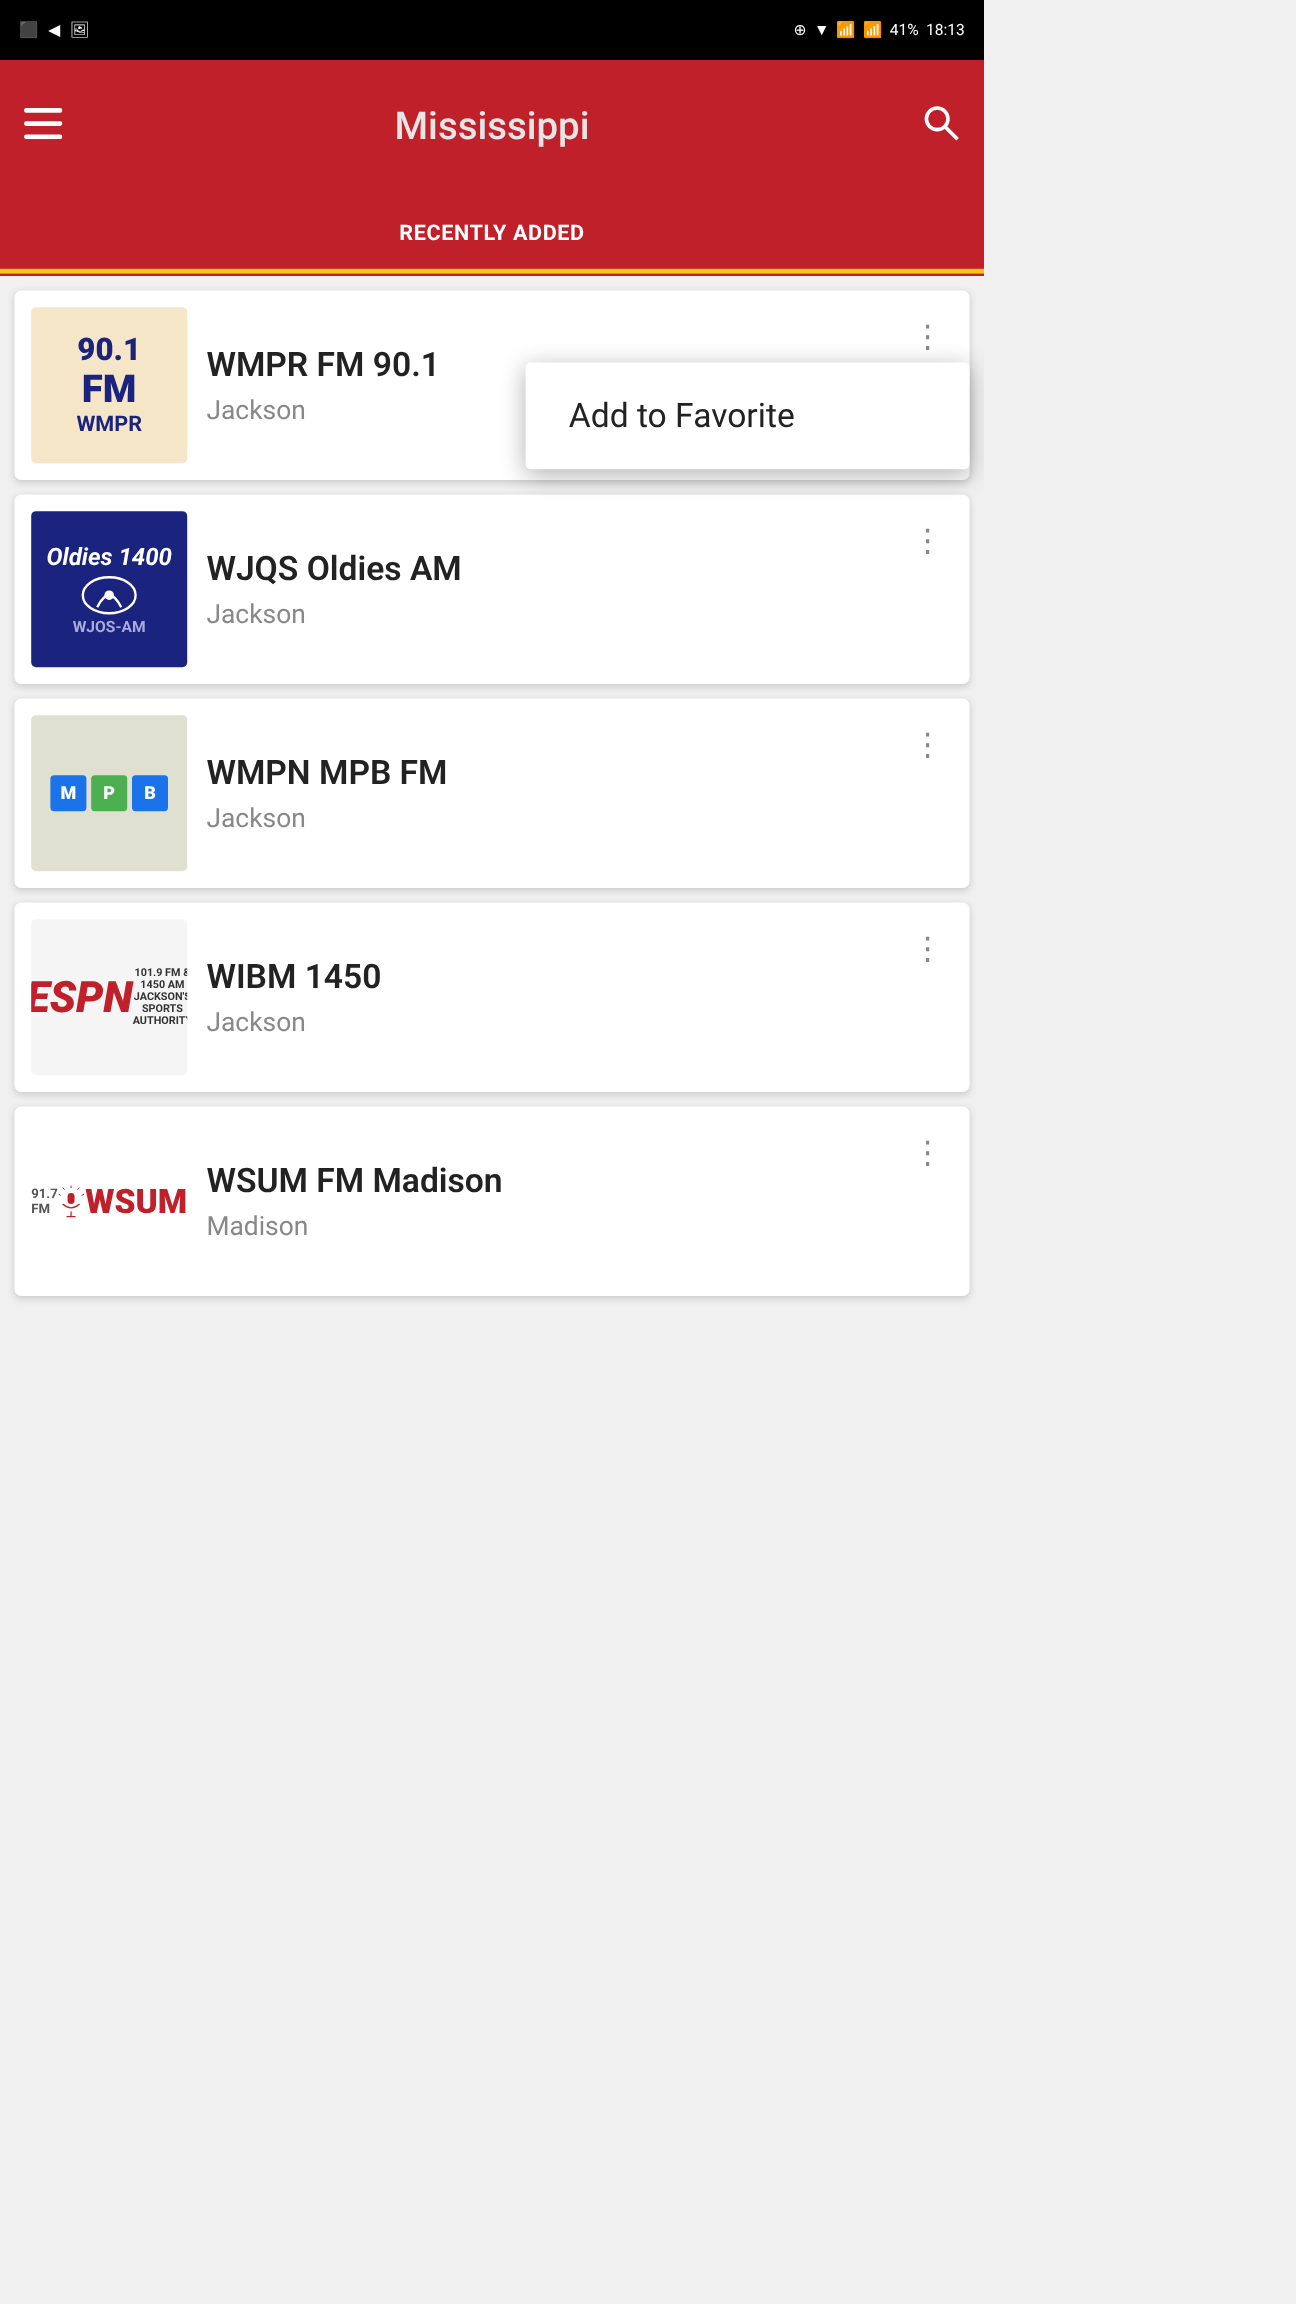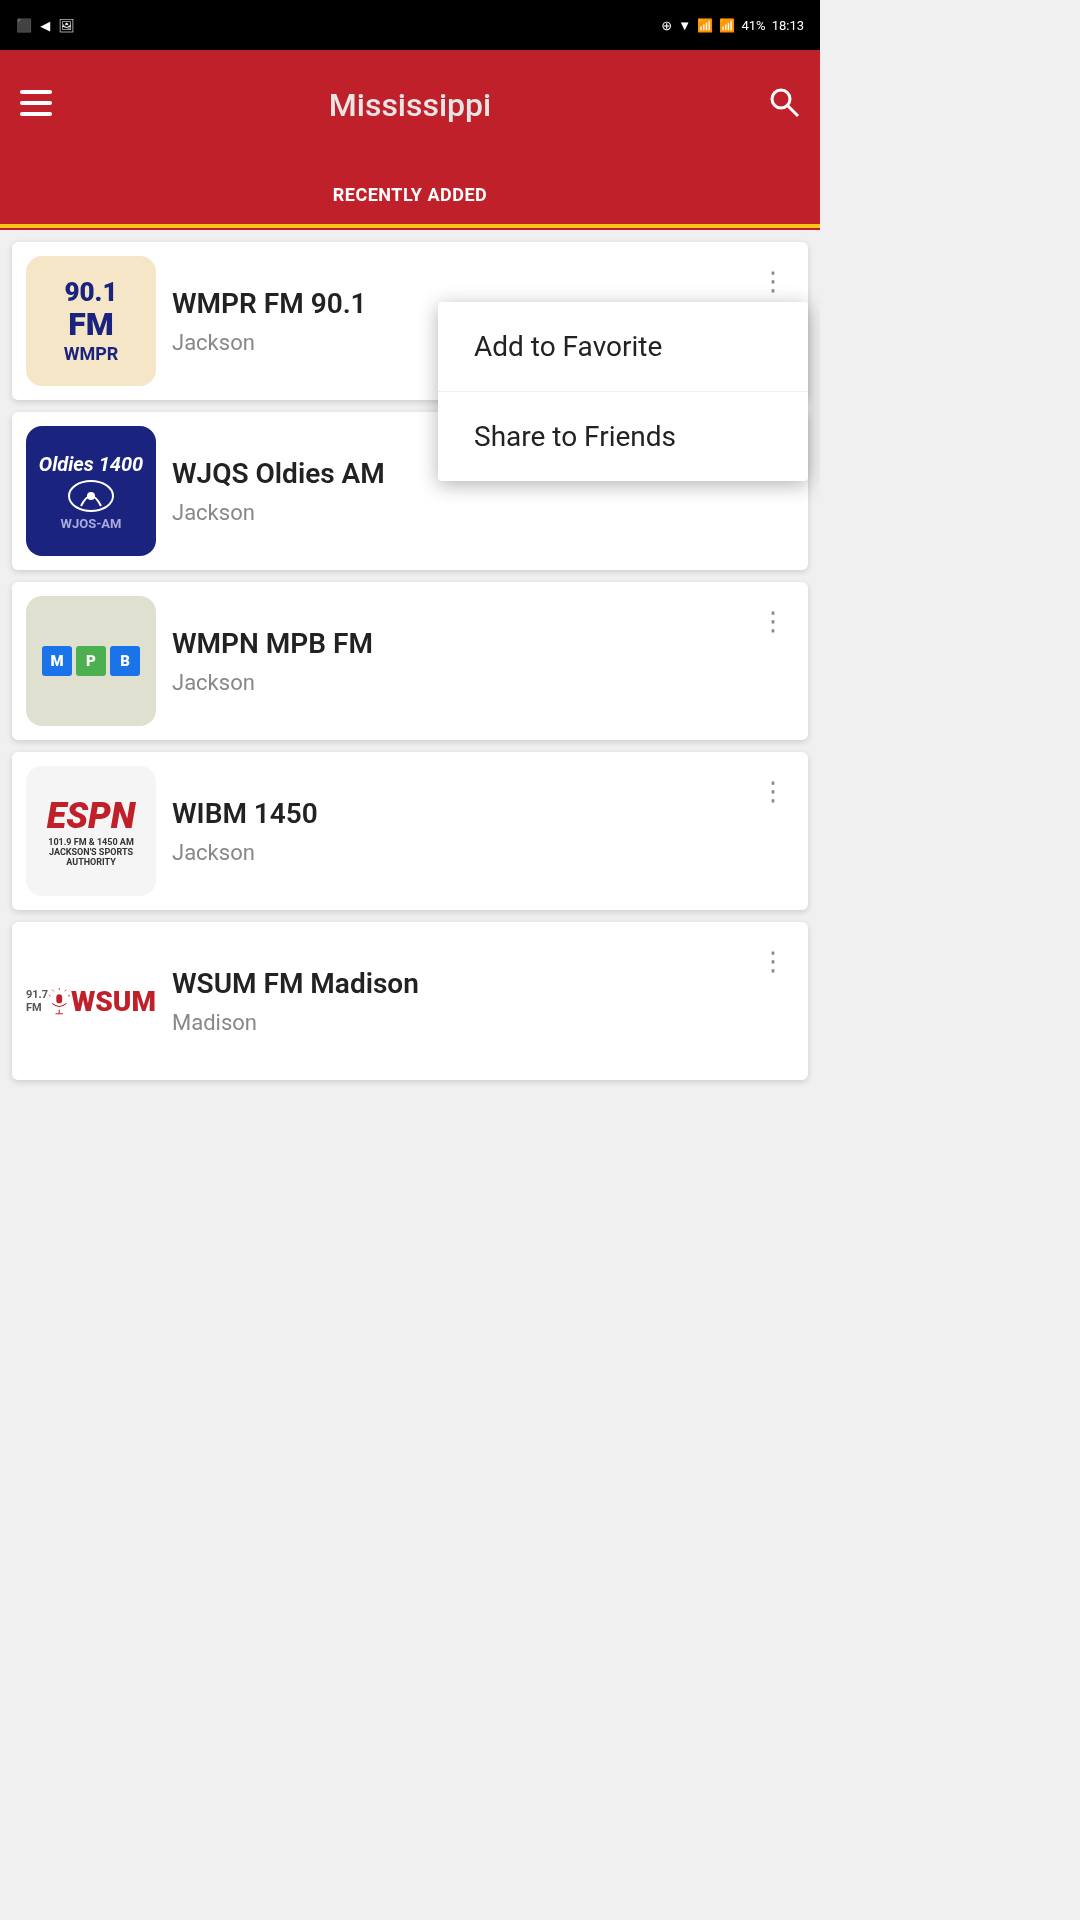--- a/index.html
+++ b/index.html
@@ -112,21 +112,21 @@
       align-items: center;
       padding: 14px 14px;
       position: relative;
       min-height: 120px;
       cursor: pointer;
     }
 
     .station-logo {
       width: 130px;
       height: 130px;
-      border-radius: 16px;
+      border-radius: 4px;
       flex-shrink: 0;
       display: flex;
       align-items: center;
       justify-content: center;
       overflow: hidden;
       font-size: 12px;
       font-weight: bold;
     }
 
     
@@ -194,21 +194,21 @@
       color: #fff;
     }
     .mpb-m { background: #1a73e8; }
     .mpb-p { background: #4caf50; }
     .mpb-b { background: #1a73e8; }
 
     
     .logo-espn {
       background: #f5f5f5;
       display: flex;
-      flex-direction: column;
+      flex-direction: row;
       align-items: center;
       justify-content: center;
     }
     .espn-text {
       font-size: 36px;
       color: #c0202a;
       font-weight: 900;
       font-style: italic;
     }
     .espn-sub {
@@ -339,21 +339,20 @@
       <span class="station-call">WMPR</span>
     </div>
     <div class="station-info">
       <div class="station-name">WMPR FM 90.1</div>
       <div class="station-city">Jackson</div>
     </div>
     <div class="more-btn">⋮</div>
 
     <div class="dropdown-menu">
       <div class="dropdown-item">Add to Favorite</div>
-      <div class="dropdown-item">Share to Friends</div>
     </div>
   </div>
 
   <div class="station-card">
     <div class="station-logo logo-oldies">
       <span class="oldies-text">Oldies 1400</span>
       <svg width="60" height="40" viewBox="0 0 60 40" fill="none">
         <ellipse cx="30" cy="20" rx="22" ry="15" stroke="white" stroke-width="2"></ellipse>
         <path d="M20 30 Q30 10 40 30" stroke="white" stroke-width="2" fill="none"></path>
         <circle cx="30" cy="20" r="4" fill="white"></circle>

